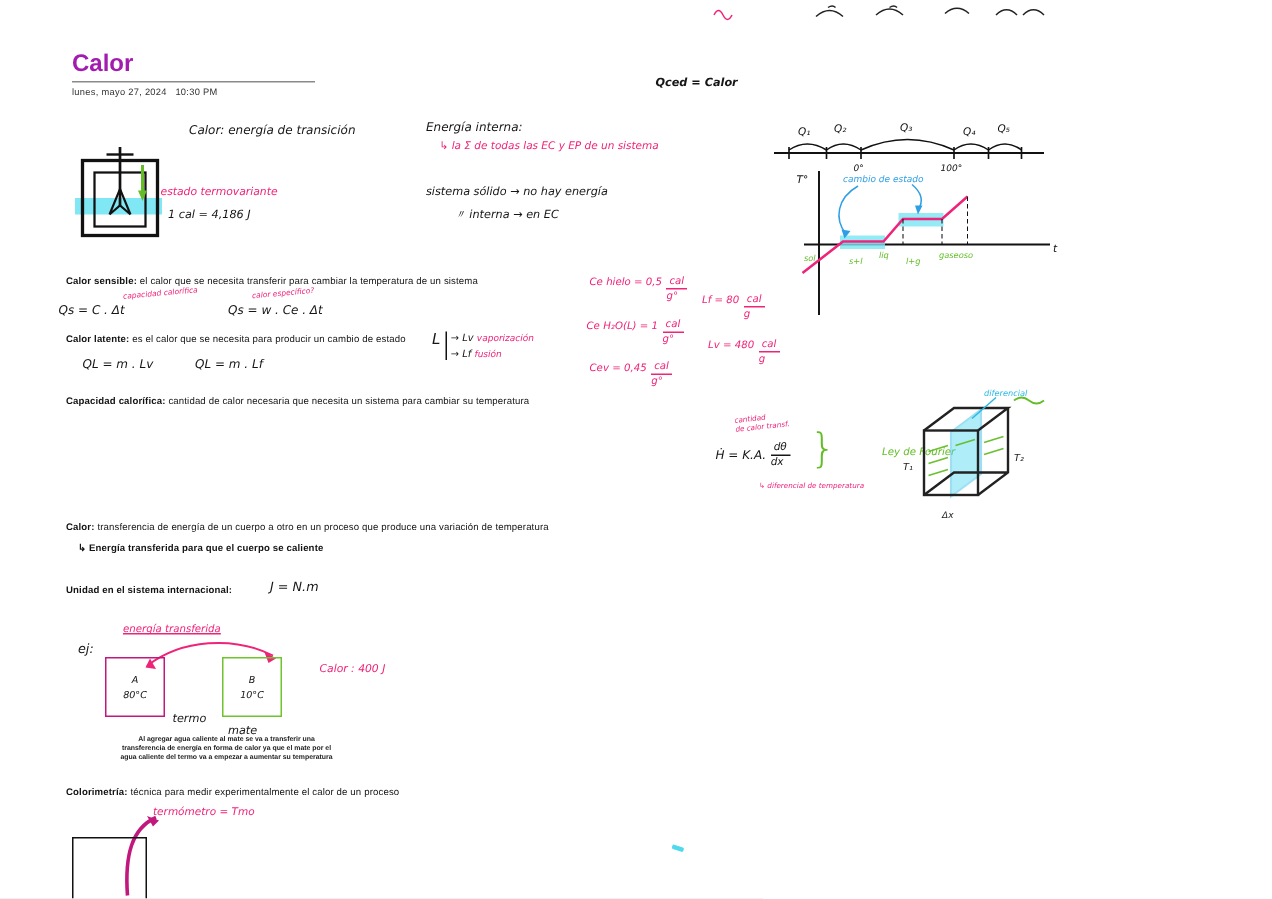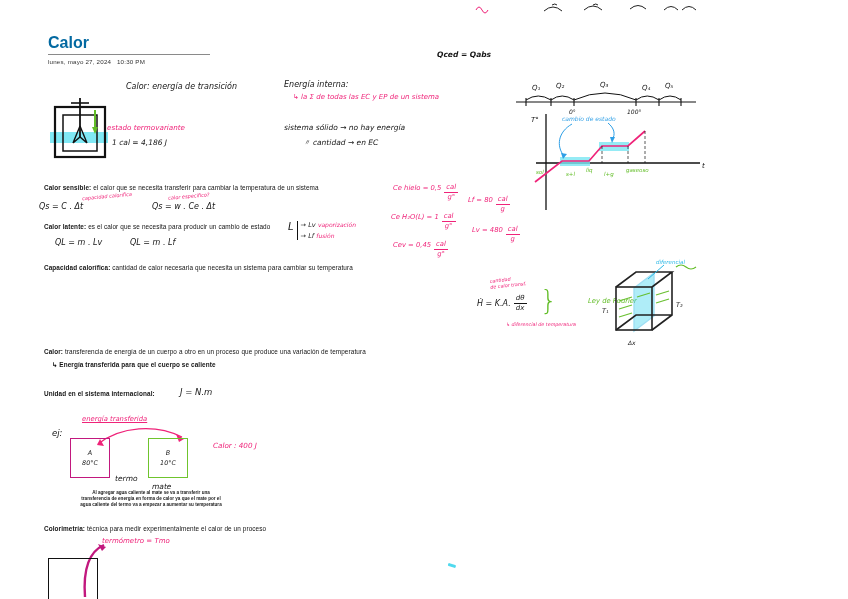--- a/index.html
+++ b/index.html
@@ -8,25 +8,25 @@
   .abs{position:absolute;}
   
   .print{font-family:"Liberation Sans",sans-serif;font-size:6.4px;color:#131313;letter-spacing:.1px;white-space:nowrap;}
   .print b{font-weight:700;}
   .tiny-caption{font-family:"Liberation Sans",sans-serif;font-size:4.6px;font-weight:600;color:#1c1c1c;
                 text-align:center;line-height:1.35;width:214px;}
   
   .hw{font-family:"DejaVu Sans",sans-serif;font-style:italic;font-size:7.5px;color:#161616;white-space:nowrap;}
   .hw-pink{font-family:"DejaVu Sans",sans-serif;font-style:italic;color:#ef2379;white-space:nowrap;}
   .hw-green{font-family:"DejaVu Sans",sans-serif;font-style:italic;color:#62bd27;white-space:nowrap;}
-  .title{font-family:"Liberation Sans",sans-serif;font-size:16px;font-weight:700;color:#0369a1;}
+  .title{font-family:"Liberation Sans",sans-serif;font-size:16px;font-weight:700;color:#a21caf;}
   .title-rule{width:162px;border-bottom:1.4px solid #8a8a8a;}
   .date{font-family:"Liberation Sans",sans-serif;font-size:6.2px;color:#333;letter-spacing:.2px;}
   
-  .frac{display:inline-block;text-align:center;vertical-align:-4px;line-height:1;margin-left:3px;}
+  .frac{display:inline-block;text-align:left;vertical-align:-4px;line-height:1;margin-left:3px;}
   .frac .num{display:block;border-bottom:1px solid currentColor;padding:0 2px 1px;}
   .frac .den{display:block;padding-top:1px;}
   .const-row{display:inline-flex;align-items:flex-start;font-size:6.8px;}
   
   .lat{display:flex;align-items:flex-start;gap:3px;}
   .lat .sym{font-size:10px;font-style:italic;font-family:"DejaVu Sans",sans-serif;}
   .lat .arms{border-left:1.2px solid #111;padding-left:3px;display:flex;flex-direction:column;gap:3px;}
   .lat .arm{font-size:6.6px;}
   .brace{font-family:"DejaVu Sans",sans-serif;color:#62bd27;font-size:27px;font-weight:300;line-height:1;}
   .boxA{width:38px;height:38px;border:1.7px solid #c2187e;display:flex;flex-direction:column;
@@ -56,22 +56,22 @@
   <div class="abs title-rule" style="left:48px;top:54px;"></div>
   <div class="abs date" style="left:48px;top:58px;">
     <span>lunes, mayo 27, 2024</span>&nbsp;&nbsp;
     <span>10:30 PM</span>
   </div>
 
   <div class="abs hw" style="left:126px;top:82px;font-size:8px;">Calor: energía de transición</div>
   <div class="abs hw" style="left:284px;top:80px;font-size:8px;">Energía interna:</div>
   <div class="abs hw-pink" style="left:293px;top:93px;font-size:7px;">↳ la Σ de todas las EC y EP de un sistema</div>
   <div class="abs hw" style="left:284px;top:123px;">sistema sólido → no hay energía</div>
-  <div class="abs hw" style="left:303px;top:138px;">〃 cantidad → en EC</div>
-  <div class="abs hw" style="left:437px;top:50px;font-size:7.5px;font-weight:700;">Qced = Qabs</div>
+  <div class="abs hw" style="left:303px;top:138px;">〃 interna → en EC</div>
+  <div class="abs hw" style="left:437px;top:50px;font-size:7.5px;font-weight:700;">Qced = Calor</div>
 
   <svg class="abs" style="left:50px;top:96px;" width="64" height="68" viewBox="0 0 64 68">
     <rect x="0" y="36" width="58" height="11" fill="#55e0f0" opacity="0.75"></rect>
     <rect x="5" y="11" width="50" height="50" fill="none" stroke="#111" stroke-width="2.2"></rect>
     <rect x="13" y="19" width="34" height="36" fill="none" stroke="#111" stroke-width="1.5"></rect>
     <line x1="30" y1="2" x2="30" y2="42" stroke="#111" stroke-width="1.8"></line>
     <line x1="21" y1="7" x2="39" y2="7" stroke="#111" stroke-width="1.6"></line>
     <path d="M30,30 L23,47 M30,30 L37,47 M23,47 L30,41 L37,47" stroke="#111" stroke-width="1.4" fill="none"></path>
     <line x1="45" y1="14" x2="45" y2="32" stroke="#62bd27" stroke-width="2"></line>
     <path d="M42,31 L48,31 L45,38 Z" fill="#62bd27"></path>

